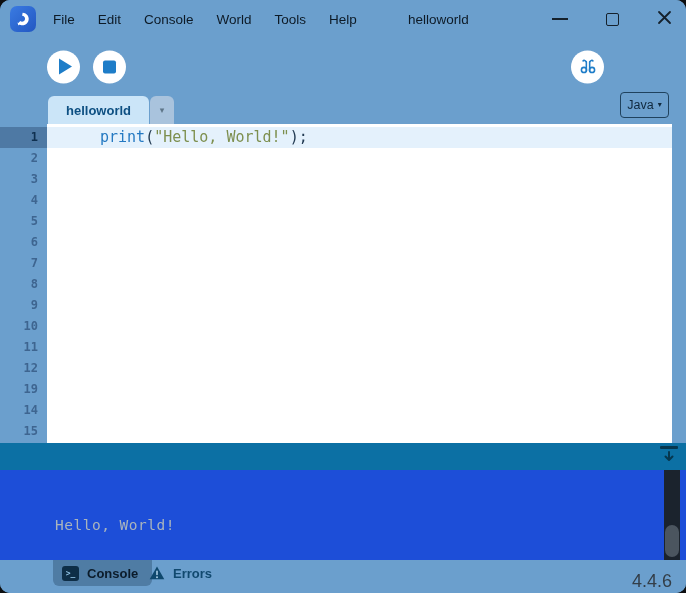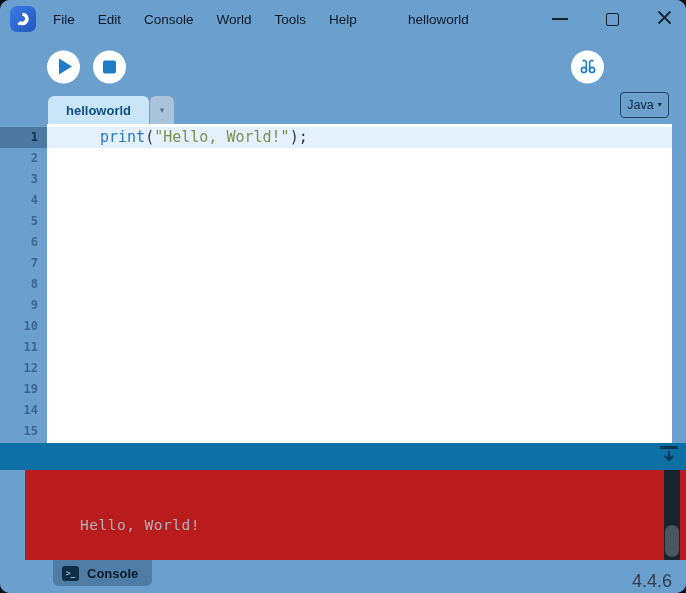--- a/index.html
+++ b/index.html
@@ -132,23 +132,22 @@
   .divider { flex: 0 0 27px; background: #0C70A4; position: relative; }
   .collapse-console {
     position: absolute; right: 7px; top: 3px;
     width: 20px; height: 21px; cursor: pointer;
     display: flex; flex-direction: column; align-items: center; gap: 2px;
   }
   .collapse-bar { width: 18px; height: 2.5px; background: #06374F; border-radius: 1px; }
 
   
   .console-area {
-    flex: 0 0 90px; background: #b91c1c; position: relative;
+    flex: 0 0 90px; background: #1d4ed8; position: relative;
     font-family: "DejaVu Sans Mono", monospace;
-    margin-left: 25px;
   }
   .console-output {
     position: absolute; left: 55px; top: 47px;
     font-size: 14.5px; color: #A9B4BD; letter-spacing: 0.5px;
     white-space: pre;
   }
   .console-scroll-track {
     position: absolute; right: 6px; top: 0; width: 16px; height: 100%;
     background: #1B232D;
   }
@@ -295,16 +294,24 @@
     <div class="console-scroll-track">
       <div class="console-scroll-thumb"></div>
     </div>
   </div>
 
   <div class="footer">
     <div class="footer-tab-console">
       <div class="terminal-icon">&gt;_</div>
       <span>Console</span>
     </div>
+    <div class="footer-tab-errors">
+      <svg width="16" height="14" viewBox="0 0 16 14">
+        <path d="M8 0.5 L15.3 13.3 L0.7 13.3 Z" fill="#0F486D"></path>
+        <rect x="7.2" y="4.6" width="1.6" height="4.6" rx="0.8" fill="#A9CCE4"></rect>
+        <circle cx="8" cy="11.2" r="1" fill="#A9CCE4"></circle>
+      </svg>
+      <span>Errors</span>
+    </div>
     <div class="version">4.4.6</div>
   </div>
 
 </div>
 
 </body></html>

